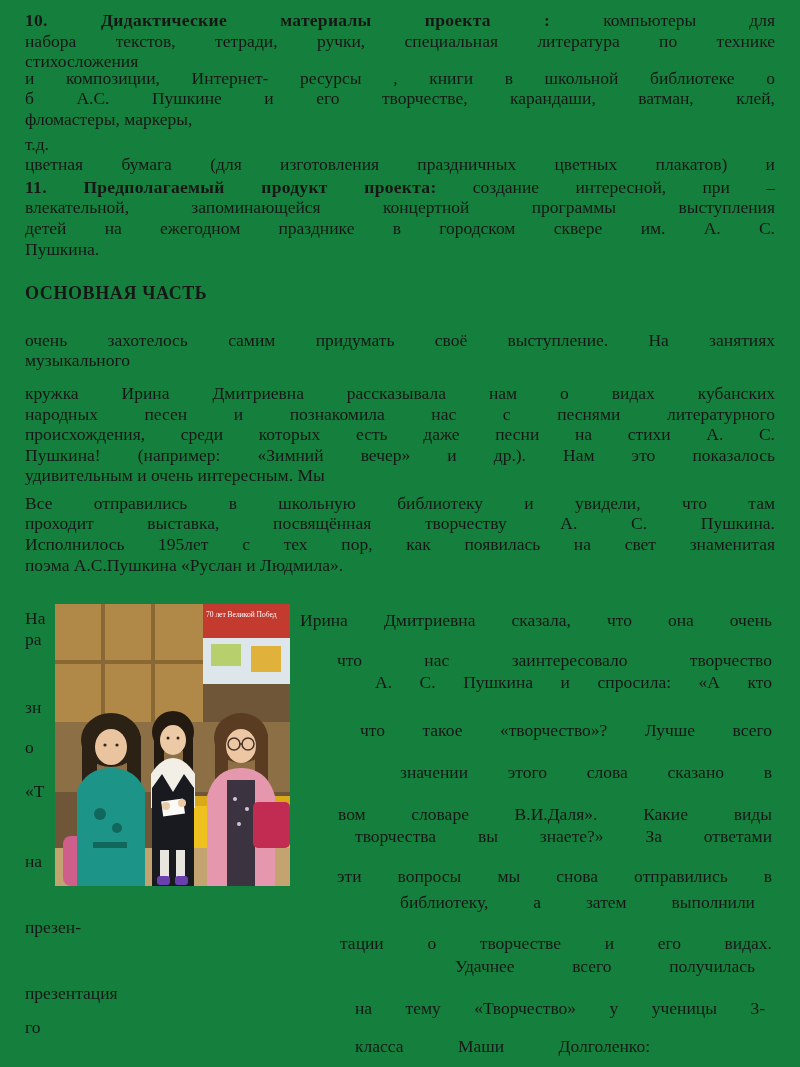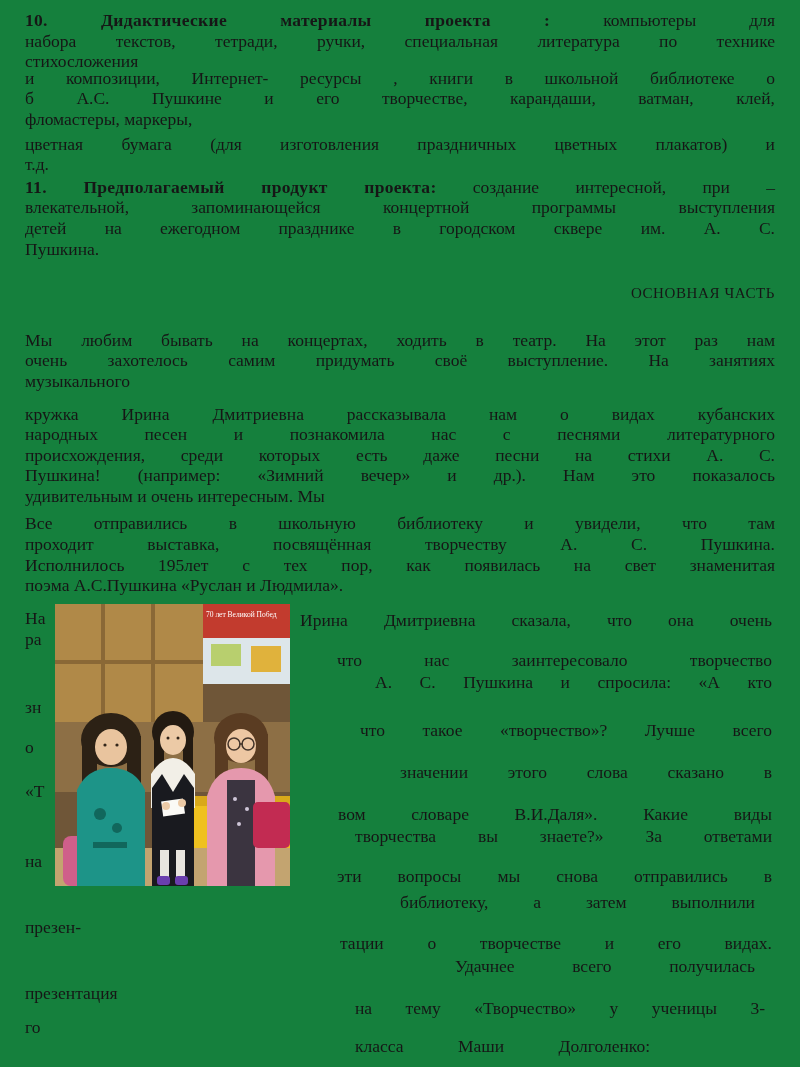--- a/index.html
+++ b/index.html
@@ -16,22 +16,22 @@
   .ln{display:block;}
   .j{text-align:justify;text-align-last:justify;}
   .b{font-weight:bold;letter-spacing:0.3px;}
   .g-p10b{margin-top:-4px;}
   .g-p10c{margin-top:4px;}
   .g-p11{margin-top:2px;}
   .g-p2{margin-top:12px;}
   .g-p3{margin-top:7px;}
   .heading{
     margin:24px 0 26px 0;
-    text-align:right;font-weight:normal;
-    font-size:15px;letter-spacing:0.6px;
+    text-align:left;font-weight:bold;
+    font-size:18px;letter-spacing:0.6px;
   }
   .photo{
     position:absolute;left:55px;top:604px;width:203px;height:282px;
     z-index:3;line-height:0;
   }
   .frag-l{position:absolute;left:25px;z-index:1;white-space:nowrap;}
   .frag-r{position:absolute;z-index:1;text-align:justify;text-align-last:justify;}
 </style>
 </head>
 <body>
@@ -43,35 +43,34 @@
       <div class="ln j"><span class="b">10. Дидактические материалы проекта :</span> <span>компьютеры для</span></div>
       <div class="ln j">набора текстов, тетради, ручки, специальная литература по технике</div>
       <div class="ln">стихосложения</div>
     </div>
     <div class="g-p10b">
       <div class="ln j">и композиции, Интернет- ресурсы , книги в школьной библиотеке о</div>
       <div class="ln j">б А.С. Пушкине и его творчестве, карандаши, ватман, клей,</div>
       <div class="ln">фломастеры, маркеры,</div>
     </div>
     <div class="g-p10c">
+      <div class="ln">т.д.</div>
       <div class="ln j">цветная бумага (для изготовления праздничных цветных плакатов) и</div>
-      <div class="ln">т.д.</div>
     </div>
 
     <div class="g-p11">
       <div class="ln j"><span class="b">11. Предполагаемый продукт проекта:</span> <span>создание интересной, при –</span></div>
       <div class="ln j">влекательной, запоминающейся концертной программы выступления</div>
       <div class="ln j">детей на ежегодном празднике в городском сквере им. А. С.</div>
       <div class="ln">Пушкина.</div>
     </div>
 
     <div class="heading">ОСНОВНАЯ ЧАСТЬ</div>
 
     <div>
-      <div class="ln j">Мы любим бывать на концертах, ходить в театр. На этот раз нам</div>
       <div class="ln j">очень захотелось самим придумать своё выступление. На занятиях</div>
       <div class="ln">музыкального</div>
     </div>
     <div class="g-p2">
       <div class="ln j">кружка Ирина Дмитриевна рассказывала нам о видах кубанских</div>
       <div class="ln j">народных песен и познакомила нас с песнями литературного</div>
       <div class="ln j">происхождения, среди которых есть даже песни на стихи А. С.</div>
       <div class="ln j">Пушкина! (например: «Зимний вечер» и др.). Нам это показалось</div>
       <div class="ln">удивительным и очень интересным. Мы</div>
     </div>

